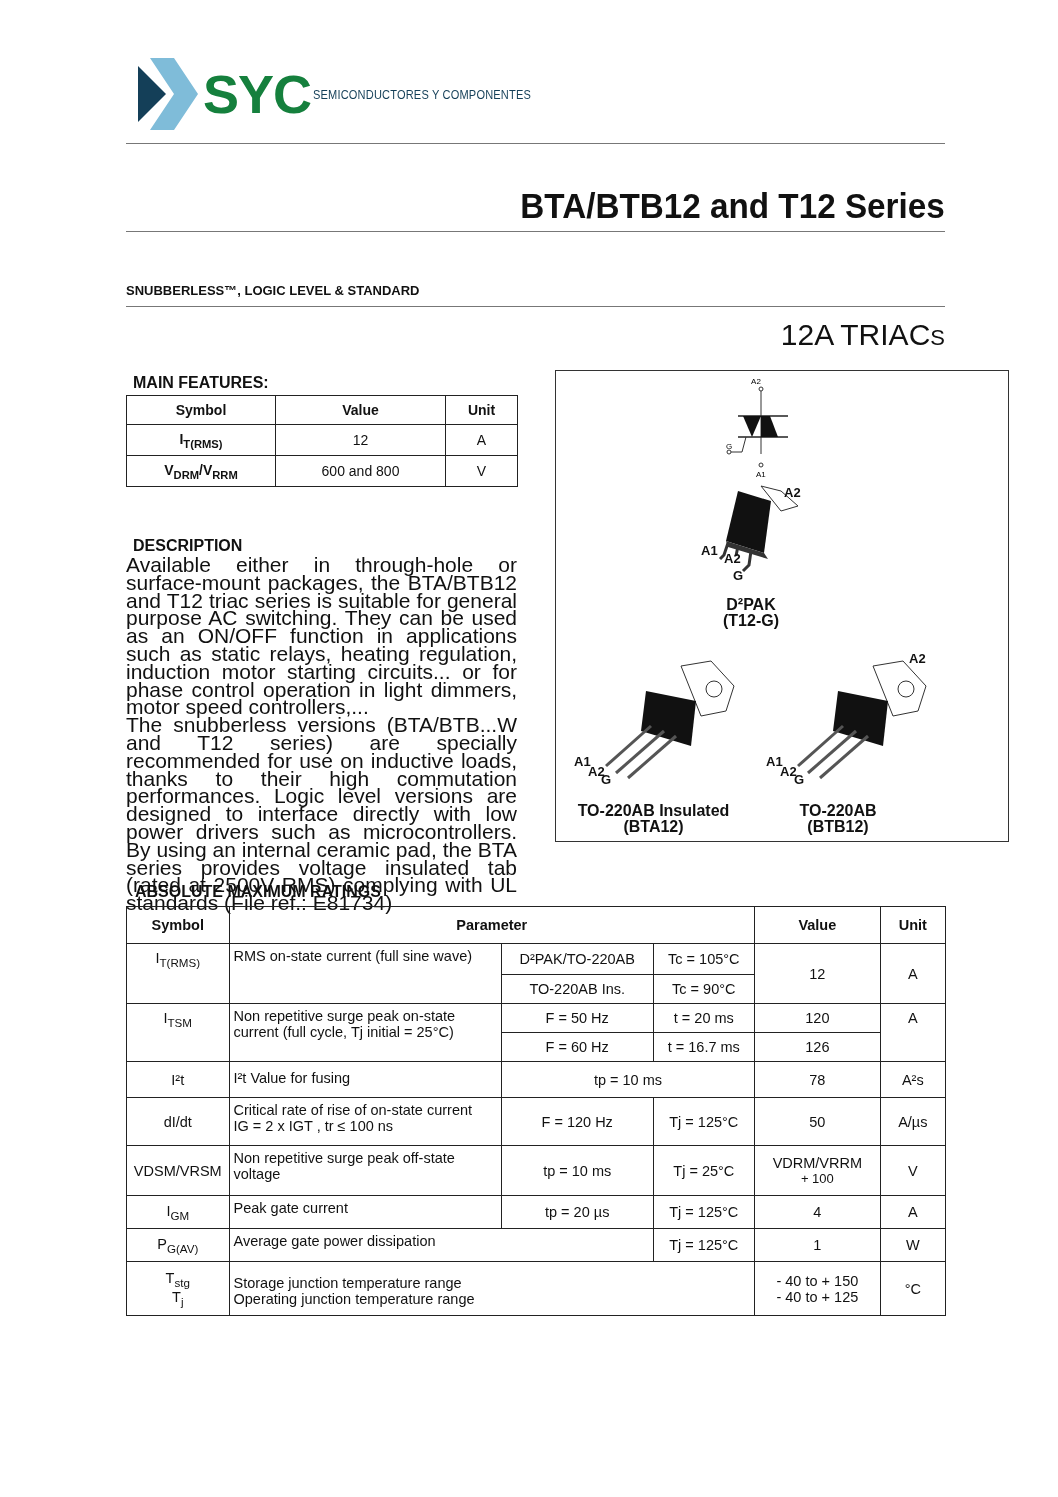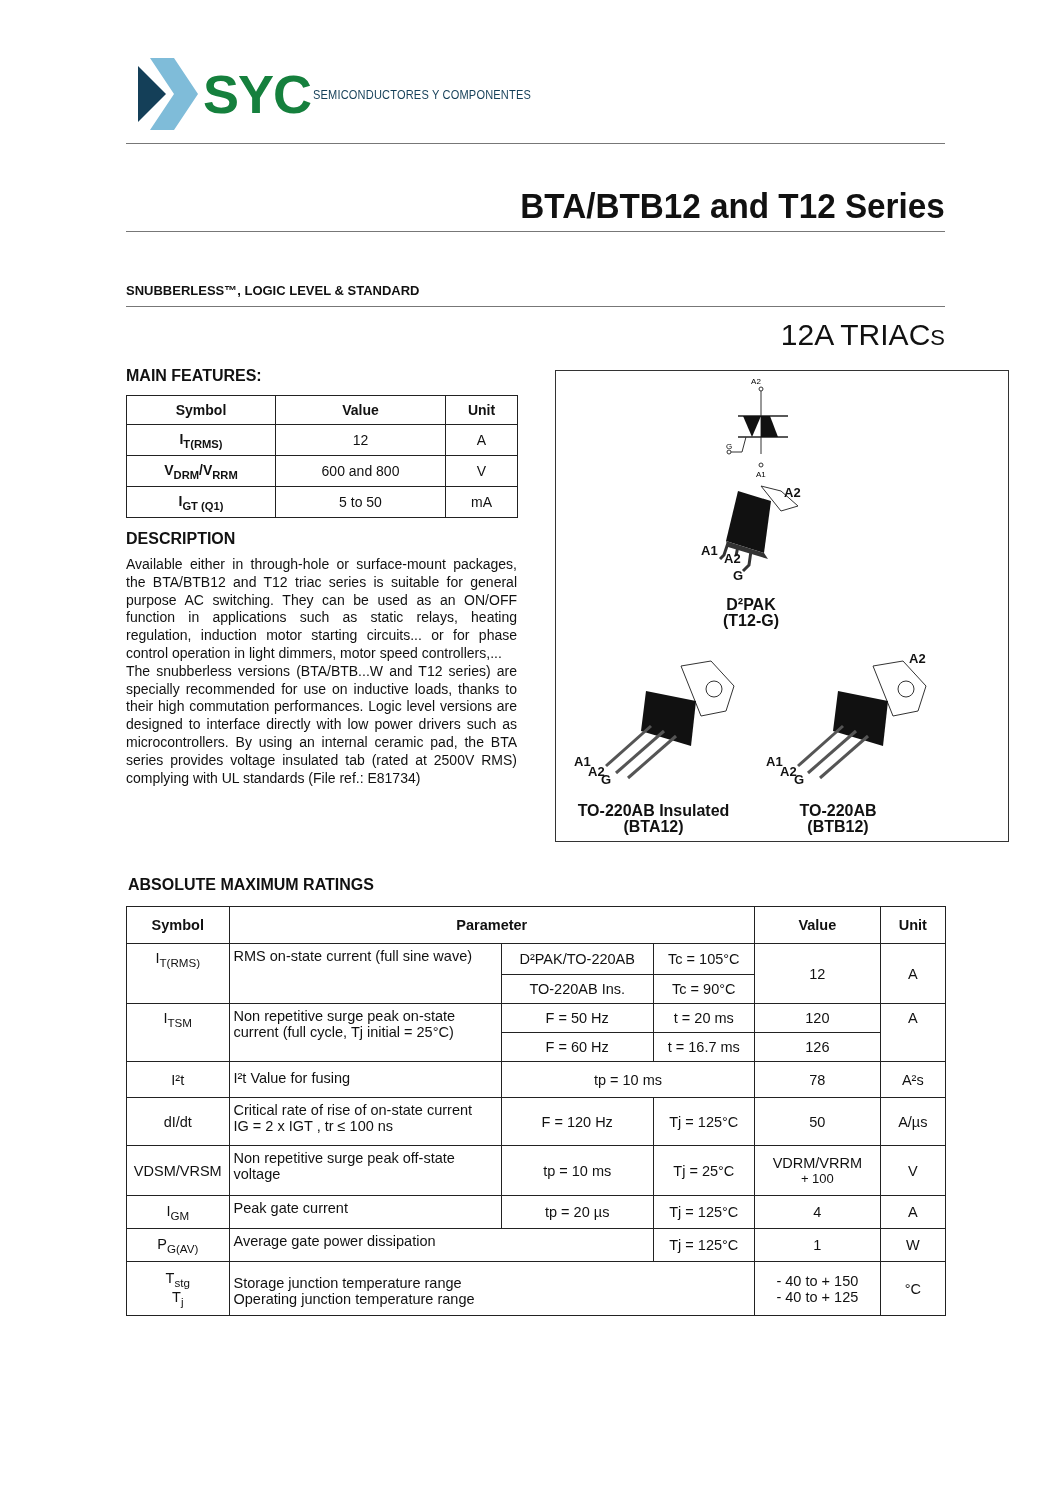--- a/index.html
+++ b/index.html
@@ -6,28 +6,28 @@
   body { width:1058px; height:1497px; position:relative; font-family:"Liberation Sans", sans-serif; color:#111; overflow:hidden; }
   .abs { position:absolute; }
   .logo-mark { left:138px; top:58px; width:60px; height:72px; }
   .logo-text { left:203px; top:64px; font-size:54px; font-weight:bold; color:#15803d; letter-spacing:-1px; line-height:60px; }
   .logo-sub { left:313px; top:87px; font-size:13px; color:#143f58; letter-spacing:0.2px; transform:scaleX(0.85); transform-origin:left; }
   .hr { position:absolute; left:126px; width:819px; height:1px; background:#777; }
   .title { right:113px; top:186px; font-size:35px; font-weight:bold; transform:scaleX(0.95); transform-origin:right; }
   .subtitle { left:126px; top:283px; font-size:13px; font-weight:bold; }
   .triacs { right:113px; top:270px; font-size:30px;margin-top:48px; }
   .triacs small { font-size:22px; }
-  h3 { margin:0; font-size:16px; font-weight:bold; position:absolute; }
+  h3 { margin:7px; font-size:16px; font-weight:bold; position:absolute; }
   table { border-collapse:collapse; position:absolute; }
   td, th { border:1.5px solid #222; text-align:center; font-size:14px; padding:0; }
   th { font-weight:bold; }
   .mf { left:126px; top:395px; width:392px; }
   .mf th, .mf td { height:30px; }
   .mf th { height:28px; }
-  .desc { left:126px; top:556px; width:391px; font-size:14px; line-height:17.8px; text-align:justify; }
+  .desc { left:126px; top:556px; width:391px; font-size:21px; line-height:17.8px; text-align:justify; }
   .desc p { margin:0; }
   .pkg { left:555px; top:370px; width:454px; height:472px; border:1.5px solid #333; box-sizing:border-box; }
   .amr { left:126px; top:906px; width:820px; }
   .amr td, .amr th { font-size:14.5px; }
   .amr th { height:36px; }
   .amr td.l { text-align:left; padding-left:4px; vertical-align:top; padding-top:4px; }
   .amr td.t { vertical-align:top; padding-top:6px; }
   sub { font-size:0.8em; }
   .lbl { position:absolute; font-weight:bold; font-size:13px; }
   .cap { position:absolute; font-weight:bold; font-size:16px; text-align:center; line-height:16px; }
@@ -59,25 +59,20 @@
   </tr>
   <tr>
     <td style="font-weight:bold"><span>I</span><sub>T(RMS)</sub></td>
     <td>12</td>
     <td>A</td>
   </tr>
   <tr>
     <td style="font-weight:bold"><span>V</span><sub>DRM</sub><span>/V</span><sub>RRM</sub></td>
     <td>600 and 800</td>
     <td>V</td>
-  </tr>
-  <tr>
-    <td style="font-weight:bold"><span>I</span><sub>GT (Q1)</sub></td>
-    <td>5 to 50</td>
-    <td>mA</td>
   </tr>
 </tbody>
   </table>
 
 <h3 style="left:126px; top:530px;">DESCRIPTION</h3>
 <div class="abs desc">
   <p>Available either in through-hole or surface-mount packages, the BTA/BTB12 and T12 triac series is suitable for general purpose AC switching. They can be used as an ON/OFF function in applications such as static relays, heating regulation, induction motor starting circuits... or for phase control operation in light dimmers, motor speed controllers,...</p>
   <p>The snubberless versions (BTA/BTB...W and T12 series) are specially recommended for use on inductive loads, thanks to their high commutation performances. Logic level versions are designed to interface directly with low power drivers such as microcontrollers. By using an internal ceramic pad, the BTA series provides voltage insulated tab (rated at 2500V RMS) complying with UL standards (File ref.: E81734)</p>
 </div>
 

